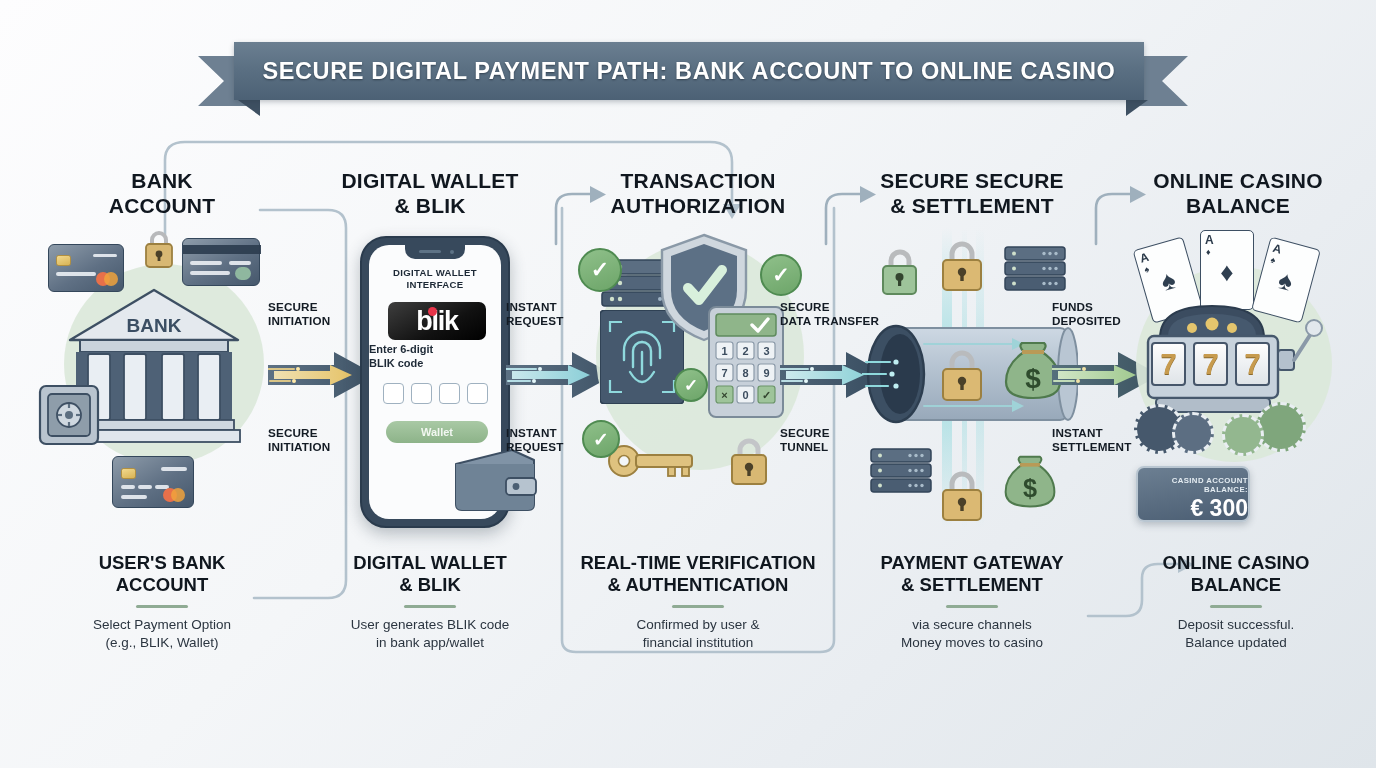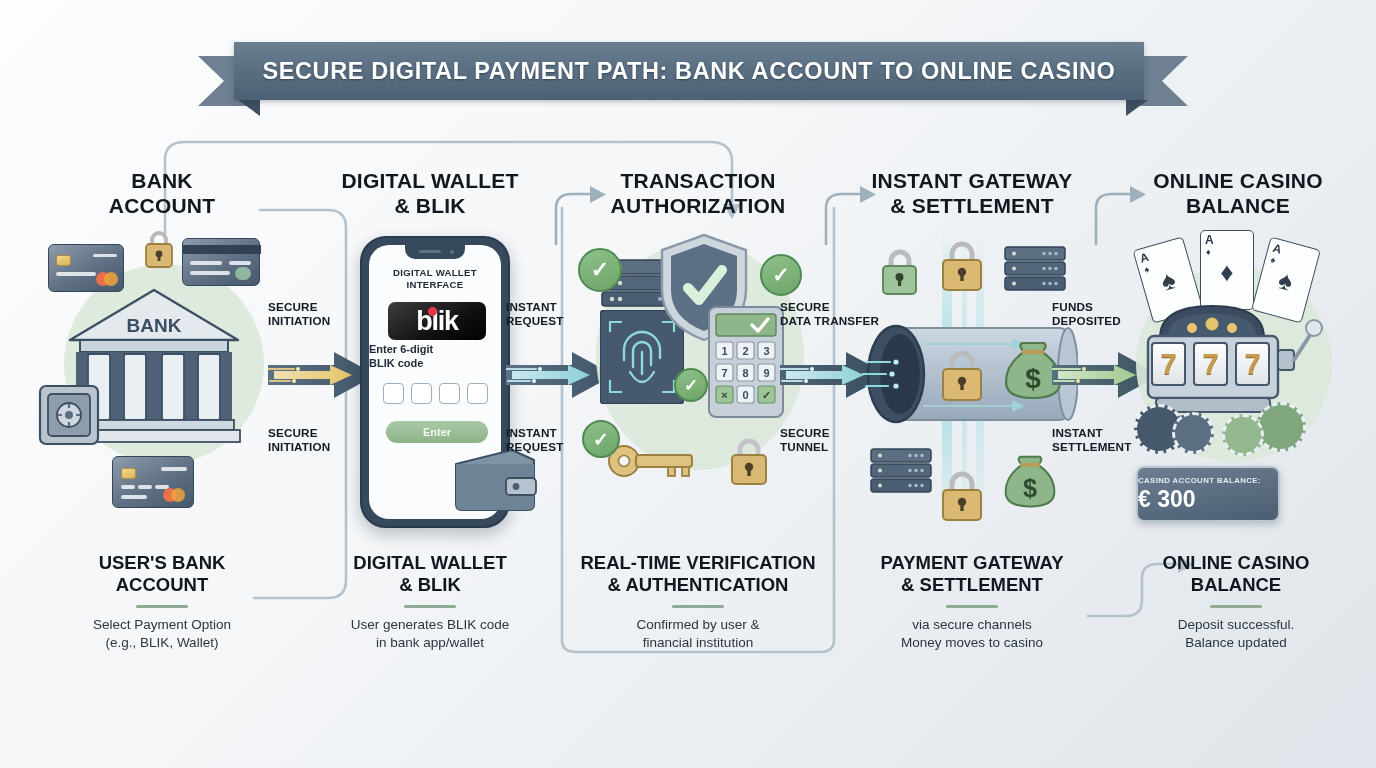--- a/index.html
+++ b/index.html
@@ -128,24 +128,24 @@
   .reel span { font-size: 29px; font-weight: bold; color: #c79b4e; line-height: 1;
                text-shadow: 0 1px 0 #8b6a2c; }
   .pcard { position: absolute; background: #fdfefe; border: 1.8px solid #3d4f63; border-radius: 5px; }
   .pcard .rank { position: absolute; left: 4px; top: 2px; font-size: 12px; font-weight: bold; color: #2b3a4a; }
   .pcard .pip { position: absolute; left: 5px; top: 16px; font-size: 9px; color: #2b3a4a; }
   .pcard .big { position: absolute; left: 50%; top: 52%; transform: translate(-50%,-50%);
                 font-size: 26px; color: #2f3f50; }
   .poker { position: absolute; border-radius: 50%; border: 3.5px dashed #e9eef2; }
 
   .balance-box {
-    position: absolute; left: 18px; top: 238px; width: 144px; height: 56px;
+    position: absolute; left: 18px; top: 238px; width: 114px; height: 56px;
     border-radius: 8px; background: linear-gradient(170deg, #6c7f92, #4a5d72);
     border: 2.5px solid #b9c6d1; box-shadow: 0 3px 7px rgba(40,55,70,.25);
-    text-align: left;
+    text-align: right;
   }
   .balance-box .lab { margin-top: 8px; font-size: 7.8px; font-weight: bold; color: #e4ecf2; letter-spacing: .4px; }
   .balance-box .val { margin-top: 3px; font-size: 23px; font-weight: bold; color: #ffffff; line-height: 1; }
 
   
   .stream { position: absolute; border-radius: 3px;
             background: linear-gradient(180deg, rgba(176,230,232,0), rgba(140,216,220,.75), rgba(176,230,232,0)); }
 </style>
 </head>
 <body>
@@ -343,21 +343,21 @@
           <div>Enter 6-digit</div>
           <div>BLIK code</div>
         </div>
         <div class="code-boxes">
           <div class="code-box"></div>
           <div class="code-box"></div>
           <div class="code-box"></div>
           <div class="code-box"></div>
         </div>
         <div class="enter-btn">
-          <span>Enter</span>
+          <span>Wallet</span>
         </div>
       </div>
     </div>
 
     <div style="position:absolute; left:140px; top:218px;">
       <svg width="90" height="70" viewBox="0 0 90 70">
         <path d="M6 18 L62 4 L84 14 L84 58 Q84 64 78 64 L12 64 Q6 64 6 58 Z" fill="#8093a6" stroke="#3d4f63" stroke-width="2" stroke-linejoin="round"></path>
         <path d="M6 18 L84 18 L84 58 Q84 64 78 64 L12 64 Q6 64 6 58 Z" fill="#6f8396"></path>
         <rect x="56" y="32" width="30" height="17" rx="4" fill="#b6c3cf" stroke="#3d4f63" stroke-width="1.8"></rect>
         <circle cx="66" cy="40.5" r="3.4" fill="#4b5f73"></circle>
@@ -566,21 +566,21 @@
         <circle cx="26" cy="31" r="2" fill="#e6f9fb"></circle>
     </svg>
     <div class="conn-lab bot">
       <div>SECURE</div>
       <div>TUNNEL</div>
     </div>
   </div>
 
   <div class="col" style="left:852px;">
     <div class="col-head">
-      <div>INSTANT GATEWAY</div>
+      <div>SECURE SECURE</div>
       <div>&amp; SETTLEMENT</div>
     </div>
   </div>
 
   <div class="art" style="left:852px;">
 
     <div class="stream" style="left:90px; top:0; width:10px; height:300px;"></div>
     <div class="stream" style="left:110px; top:0; width:5px; height:300px; opacity:.7;"></div>
     <div class="stream" style="left:124px; top:0; width:8px; height:300px; opacity:.6;"></div>
 

